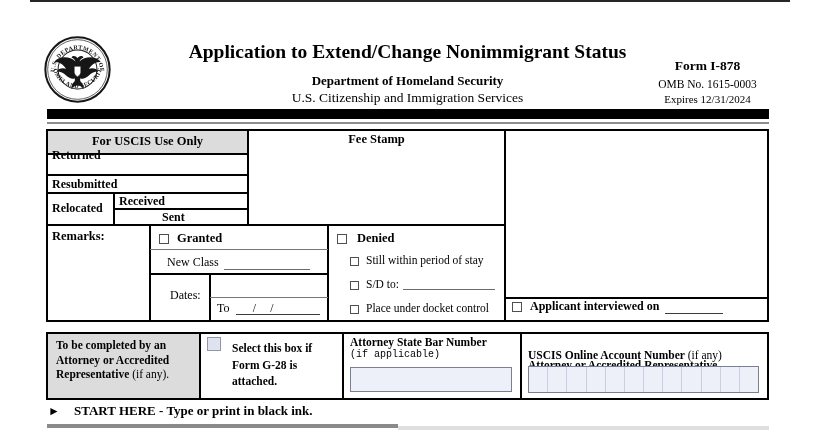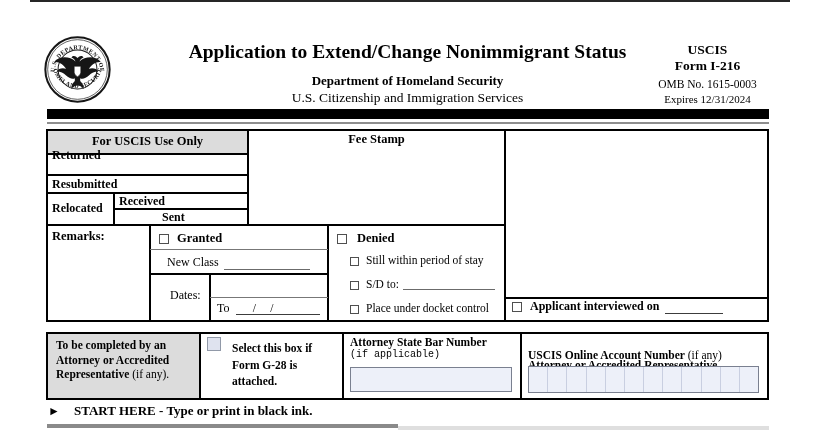--- a/index.html
+++ b/index.html
@@ -46,22 +46,21 @@
     </text>
 
     <path fill="#161616" d="M50 33 C47 29 43 29 41 32 C44 33 46 35 47 38 C38 29 21 30 15 39 C23 38 29 43 33 49 C27 47 21 49 19 53 C25 53 29 55 33 59 C37 63 43 65 46 63 L46 67 C42 71 40 75 41 79 C44 75 47 74 50 74 C53 74 56 75 59 79 C60 75 58 71 54 67 L54 63 C57 65 63 63 67 59 C71 55 75 53 81 53 C79 49 73 47 67 49 C71 43 77 38 85 39 C79 30 62 29 53 38 C54 35 56 33 59 32 C57 29 53 29 50 33 Z"></path>
     <path fill="#fff" stroke="#161616" stroke-width="1" d="M45 45 h10 v9 c0 4 -5 7 -5 7 c0 0 -5 -3 -5 -7 z"></path>
   </svg>
 
   <div class="abs ctr b" style="left:120px; top:41px; width:575px; font-size:19.5px;">Application to Extend/Change Nonimmigrant Status</div>
   <div class="abs ctr" style="left:120px; top:90px; width:575px; font-size:13.5px;">U.S. Citizenship and Immigration Services</div>
   <div class="abs ctr b" style="left:120px; top:73px; width:575px; font-size:13px;">Department of Homeland Security</div>
 
-  <div class="abs ctr b" style="left:645px; top:42px; width:125px; font-size:13.5px;">USCIS</div>
-  <div class="abs ctr b" style="left:645px; top:58px; width:125px; font-size:13.5px;">Form I-216</div>
+  <div class="abs ctr b" style="left:645px; top:58px; width:125px; font-size:13.5px;">Form I-878</div>
   <div class="abs ctr" style="left:645px; top:78px; width:125px; font-size:11.5px;">OMB No. 1615-0003</div>
   <div class="abs ctr" style="left:645px; top:93px; width:125px; font-size:11px;">Expires 12/31/2024</div>
 
   <div class="abs" style="left:47px; top:109px; width:722px; height:9.5px; background:#000;"></div>
   <div class="abs" style="left:47px; top:121.5px; width:722px; height:2px; background:#8e8e8e;"></div>
 
   <div class="abs" style="left:46px; top:129px; width:723px; height:193px; border:2px solid #000;"></div>
 
   <div class="abs graybg" style="left:48px; top:131px; width:199px; height:22px;"></div>
   <div class="abs ctr b" style="left:48px; top:134px; width:199px; font-size:12.5px;">For USCIS Use Only</div>

